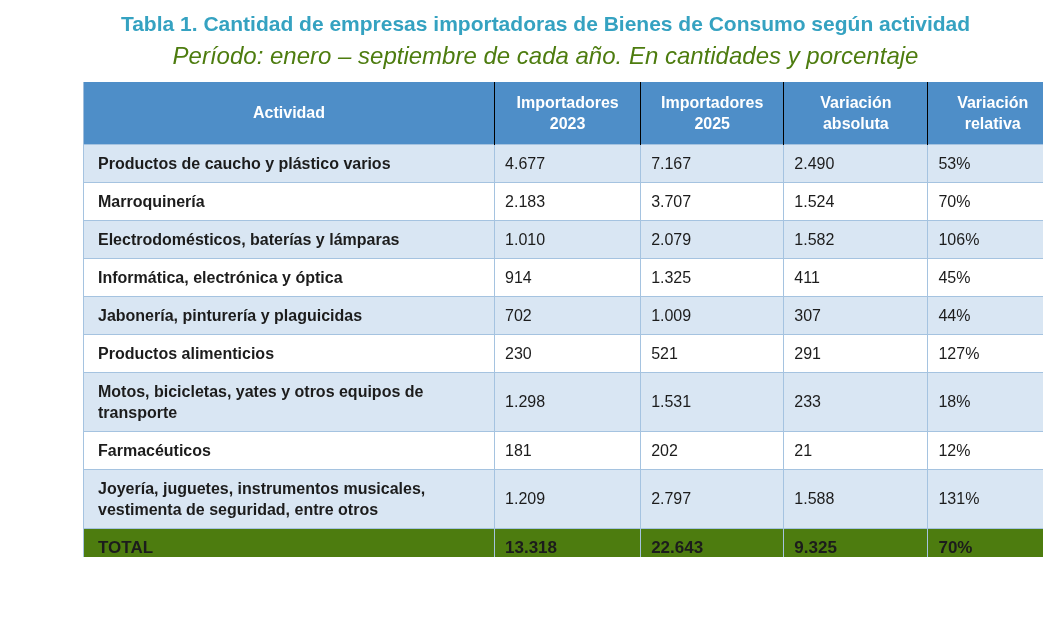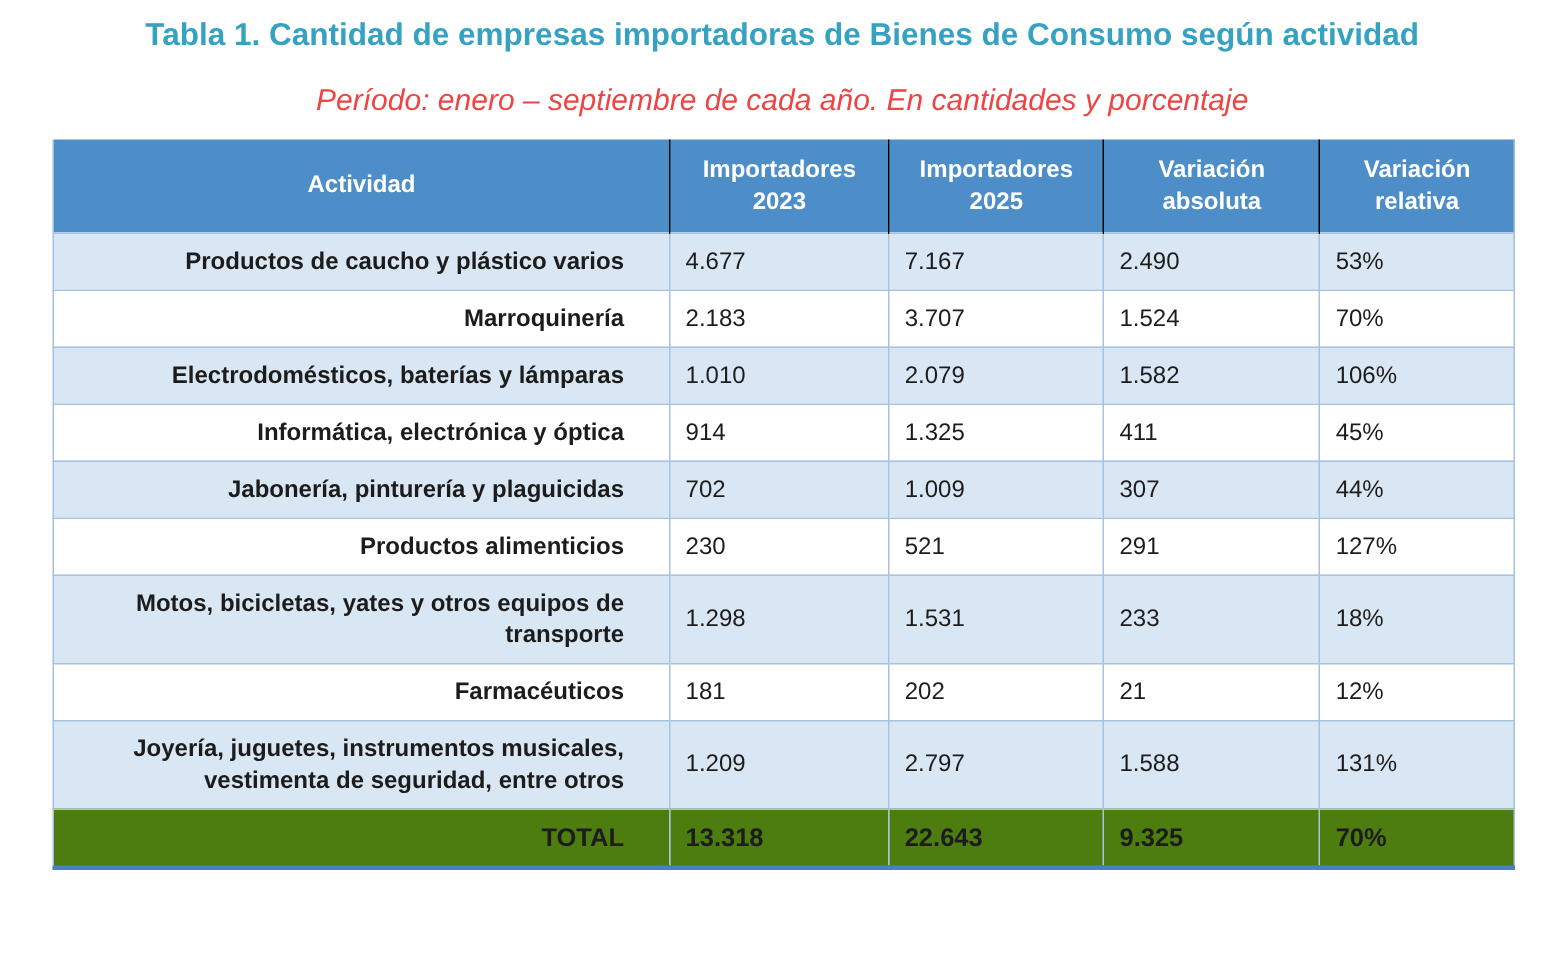--- a/index.html
+++ b/index.html
@@ -2,42 +2,43 @@
 <html><head>
 <meta charset="utf-8">
 <style>
   * { margin: 0; padding: 0; box-sizing: border-box; }
   html, body {
     background: #ffffff;
     font-family: "Liberation Sans", sans-serif;
   }
   .page {
     width: 1043px;
-    height: 637px;
+    height: 557px;
     background: #ffffff;
     overflow: hidden;
+    padding-left: 48px;
   }
   .title-block {
     padding-top: 9px;
     text-align: center;
   }
   .table-title {
     color: #35a2c1;
     font-size: 21px;
     font-weight: bold;
     line-height: 30px;
     max-width: 880px;
     margin: 0 auto;
   }
   .table-subtitle {
-    color: #ef4444;
-    font-size: 20px;
+    color: #4d7c0f;
+    font-size: 24px;
     font-style: italic;
     line-height: 28px;
-    margin-top: 14px;
+    margin-top: 3px;
   }
   .table-wrap {
     margin: 12px auto 0 35px;
     width: 975px;
   }
   table.data-table {
     width: 100%;
     border-collapse: collapse;
     table-layout: fixed;
     border-left: 1px solid #9fbedd;
@@ -67,21 +68,21 @@
   tbody td, tfoot td {
     font-size: 16px;
     color: #1c1c1c;
     border: 1px solid #a5c3e0;
     padding: 8px 10px;
     line-height: 21px;
     vertical-align: middle;
   }
   td.col-activity {
     font-weight: bold;
-    text-align: right;
+    text-align: left;
     padding-left: 14px;
     padding-right: 30px;
   }
   td.col-num { text-align: left; }
 
   tbody tr:nth-child(odd) { background: #d9e6f3; }
   tbody tr:nth-child(even) { background: #ffffff; }
 
   tfoot tr { background: #4d7c0f; }
   tfoot td {

